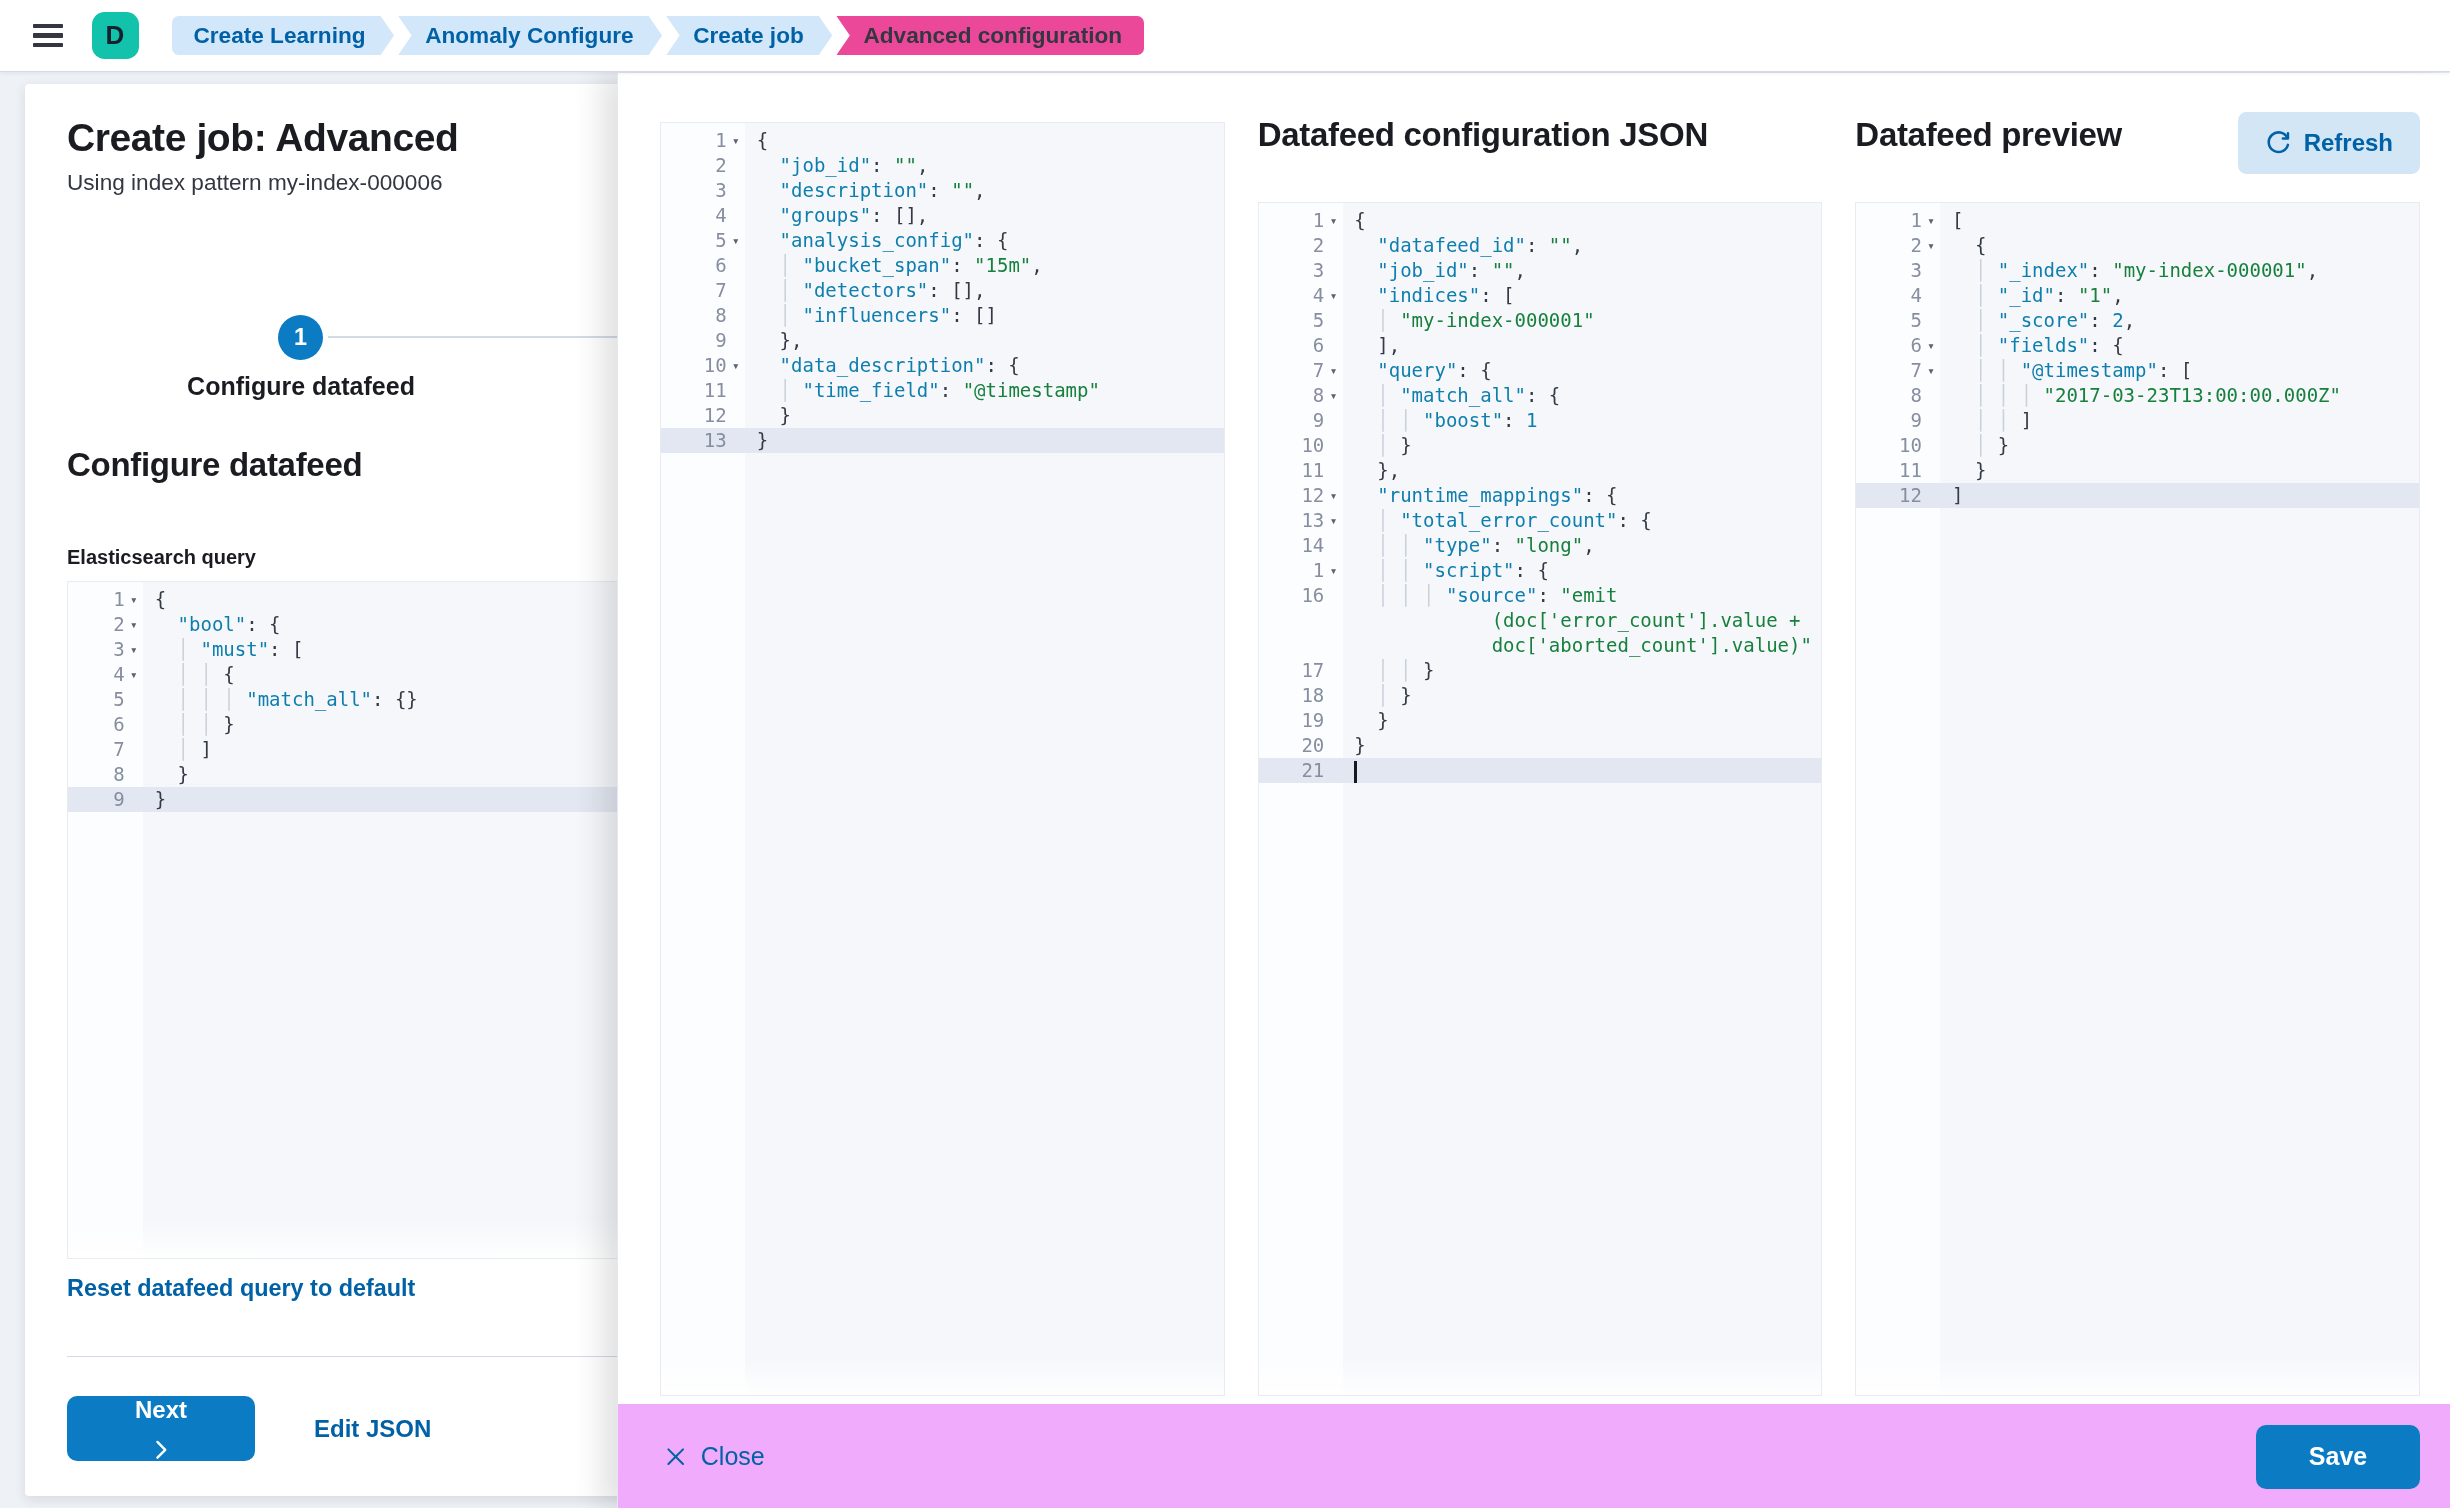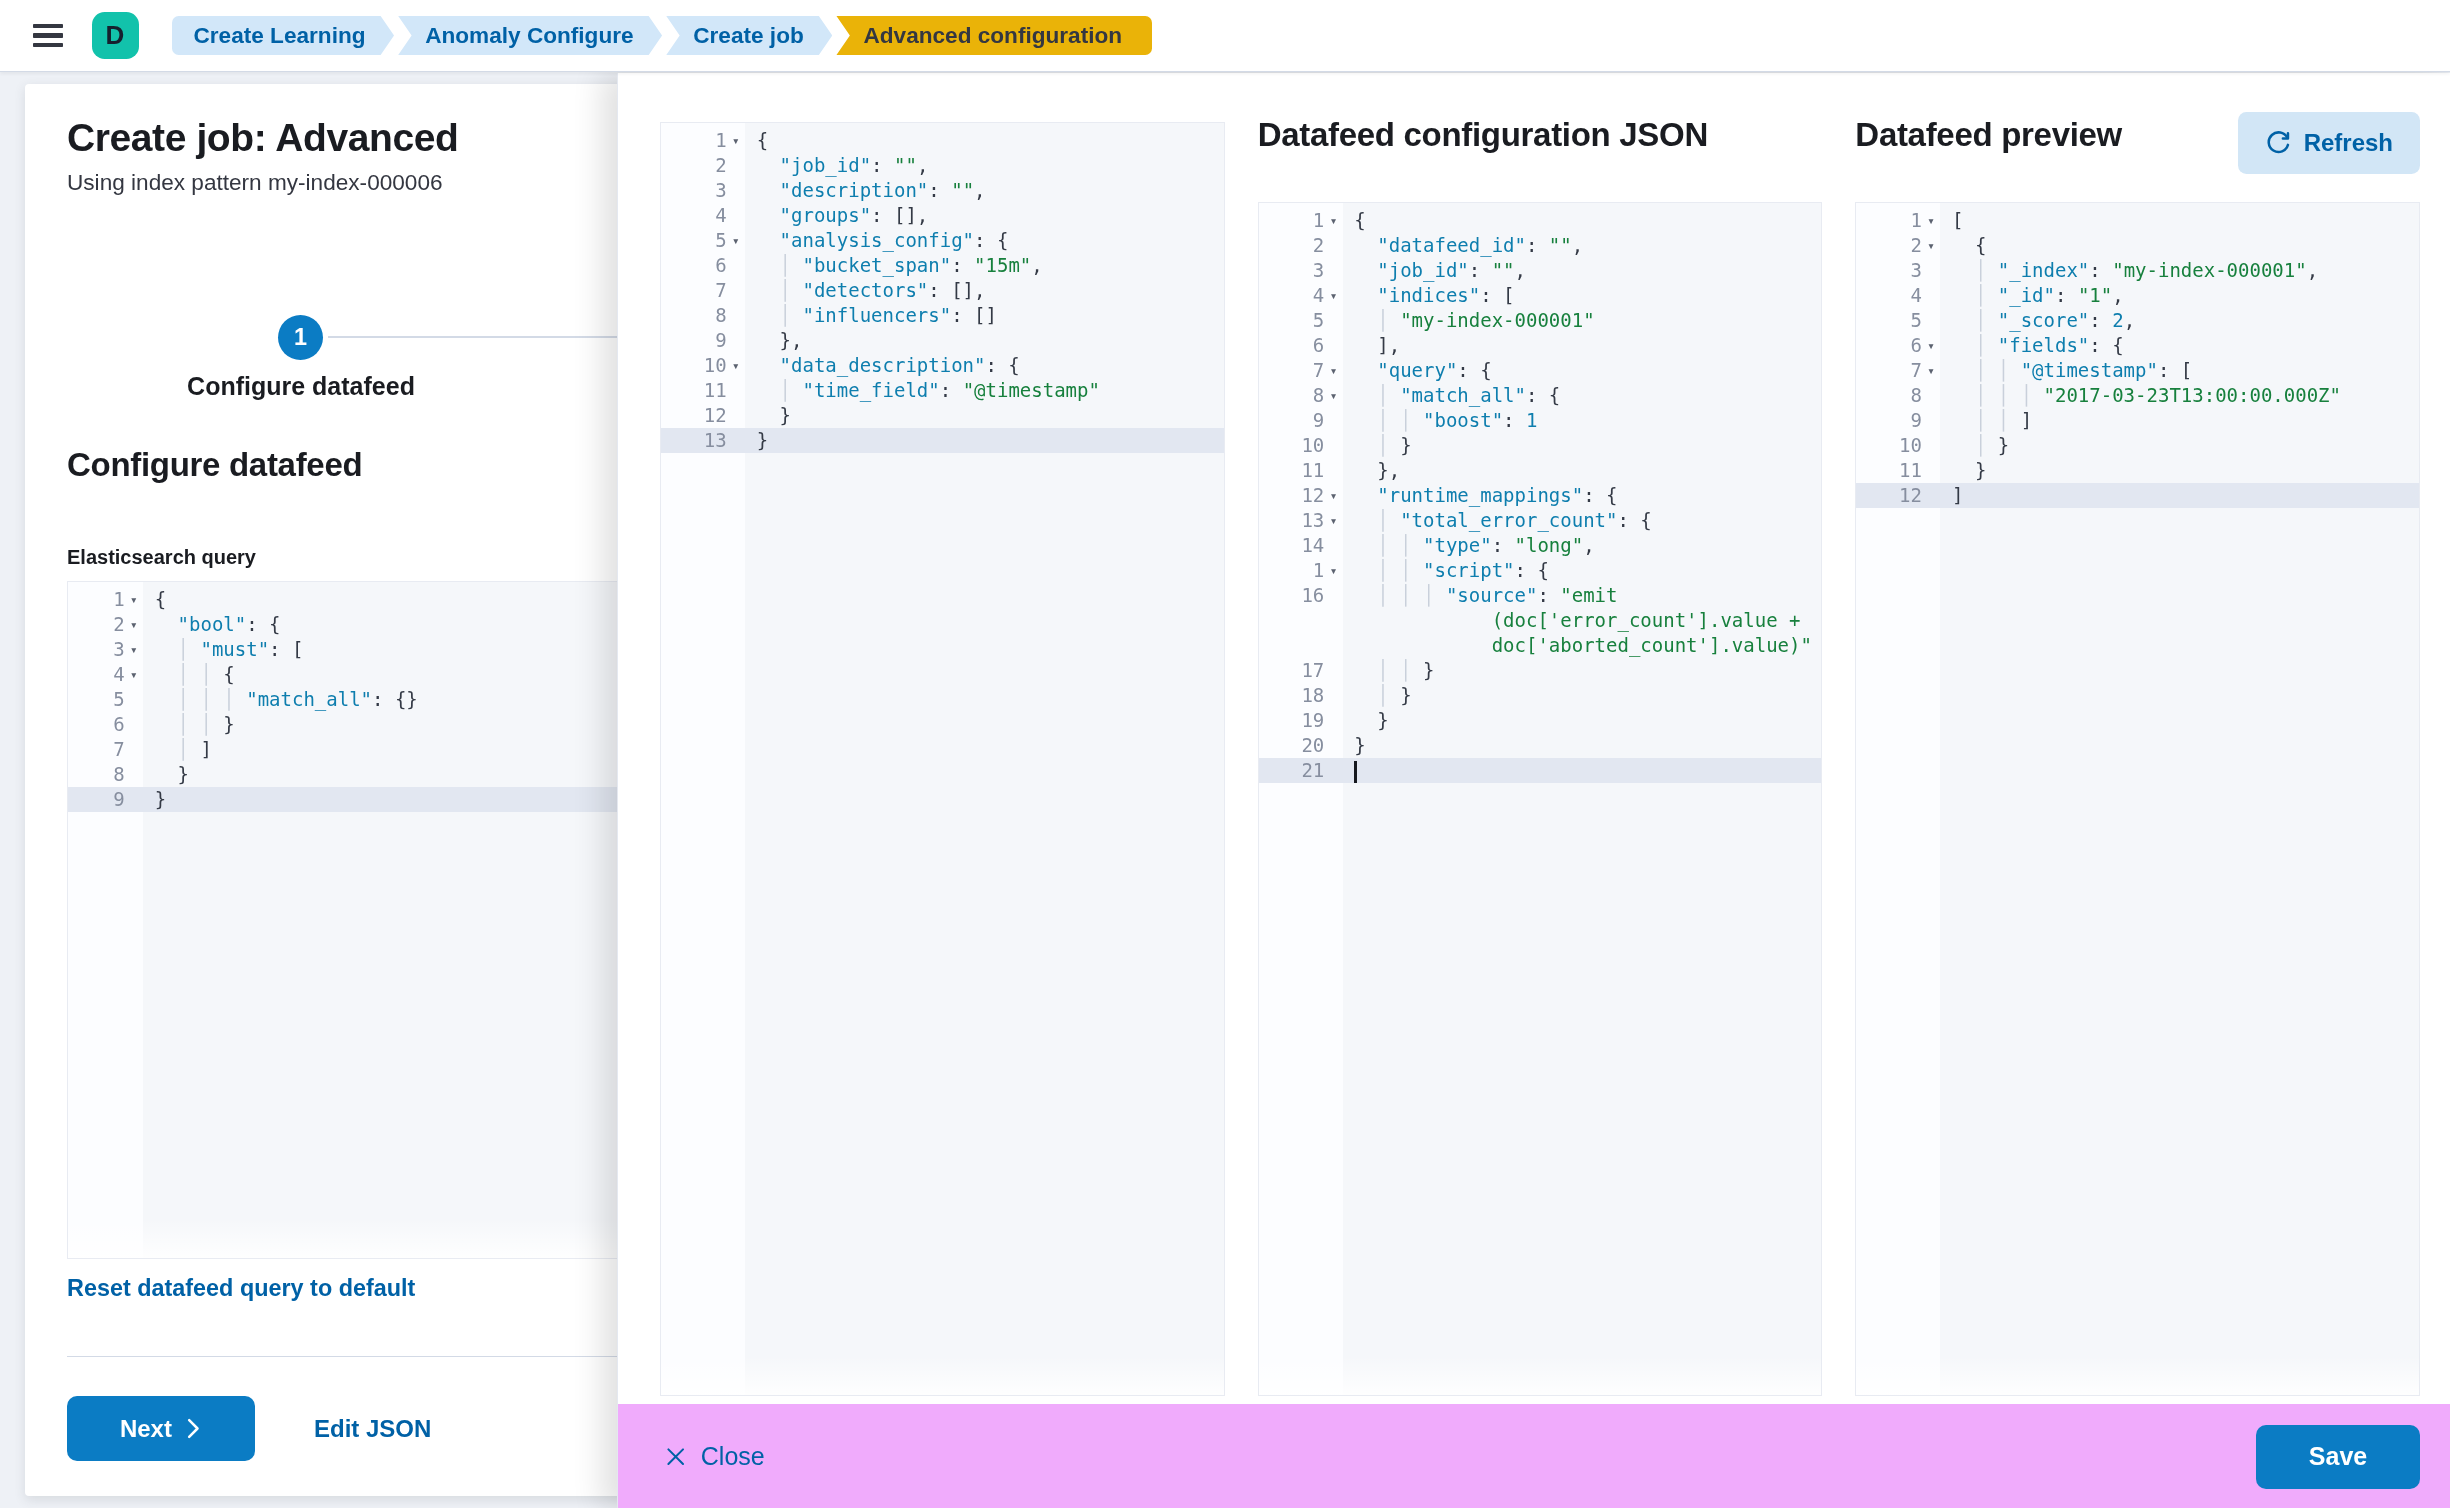--- a/index.html
+++ b/index.html
@@ -27,23 +27,23 @@
   }
   .crumbs { display:flex; align-items:center; margin-left:33px; gap:4.2px; }
   .crumb {
     height:39px; display:flex; align-items:center;
     font-size:22.6px; font-weight:600; color:#0061a6;
     background:#d2e7f9; padding:0 28.5px 0 27px; white-space:nowrap; cursor:pointer;
     clip-path:polygon(0 0, calc(100% - 13.4px) 0, 100% 50%, calc(100% - 13.4px) 100%, 0 100%, 13.4px 50%);
   }
   .crumb.first { clip-path:polygon(0 0, calc(100% - 13.4px) 0, 100% 50%, calc(100% - 13.4px) 100%, 0 100%); border-radius:6.7px 0 0 6.7px; padding-left:22px; }
   .crumb.last {
-    background:#eab308; color:#343741; cursor:default;
+    background:#ec4899; color:#343741; cursor:default;
     clip-path:polygon(0 0, 100% 0, 100% 100%, 0 100%, 13.4px 50%);
-    border-radius:0 6.7px 6.7px 0; padding-right:30px;
+    border-radius:0 6.7px 6.7px 0; padding-right:22px;
   }
   
   .card {
     position:absolute; left:25px; top:84px; width:636px; height:1412px;
     background:#ffffff; border-radius:4px;
     box-shadow:0 3.3px 11.7px rgba(52,55,65,.12);
     padding:32px 42px 0 42px; z-index:10;
   }
   .card h1 { font-size:39px; font-weight:700; letter-spacing:-0.4px; }
   .card .subtitle { margin-top:10px; font-size:22.6px; color:#343741; }
@@ -90,21 +90,21 @@
   .link { color:#0061a6; font-weight:600; cursor:pointer; }
   .reset-link { display:inline-block; margin-top:16.7px; font-size:23.4px; }
   .hr { margin-top:54px; height:0.8px; background:#d3dae6; width:603px; }
   .btn-row { margin-top:39px; display:flex; align-items:center; gap:59px; }
   .btn {
     display:flex; align-items:center; justify-content:center; gap:13.4px;
     background:#0b7cc4; color:#fff; font-size:24px; font-weight:600;
     border:none; border-radius:10px; cursor:pointer;
     font-family:"Liberation Sans", sans-serif;
   }
-  .next-btn { width:188px; height:65px; }
+  .next-btn { width:188px; height:65px;flex-direction:column; }
   .edit-json { font-size:24px; }
   
   .flyout {
     position:absolute; left:617px; top:73px; right:0; bottom:0;
     background:#ffffff; z-index:20;
     box-shadow:-15px 0 28.5px rgba(0,0,0,.12);
     border-left:0.8px solid #e4e8f0;
   }
   .fly-main {
     position:absolute; left:0; right:0; top:0; bottom:105px;

